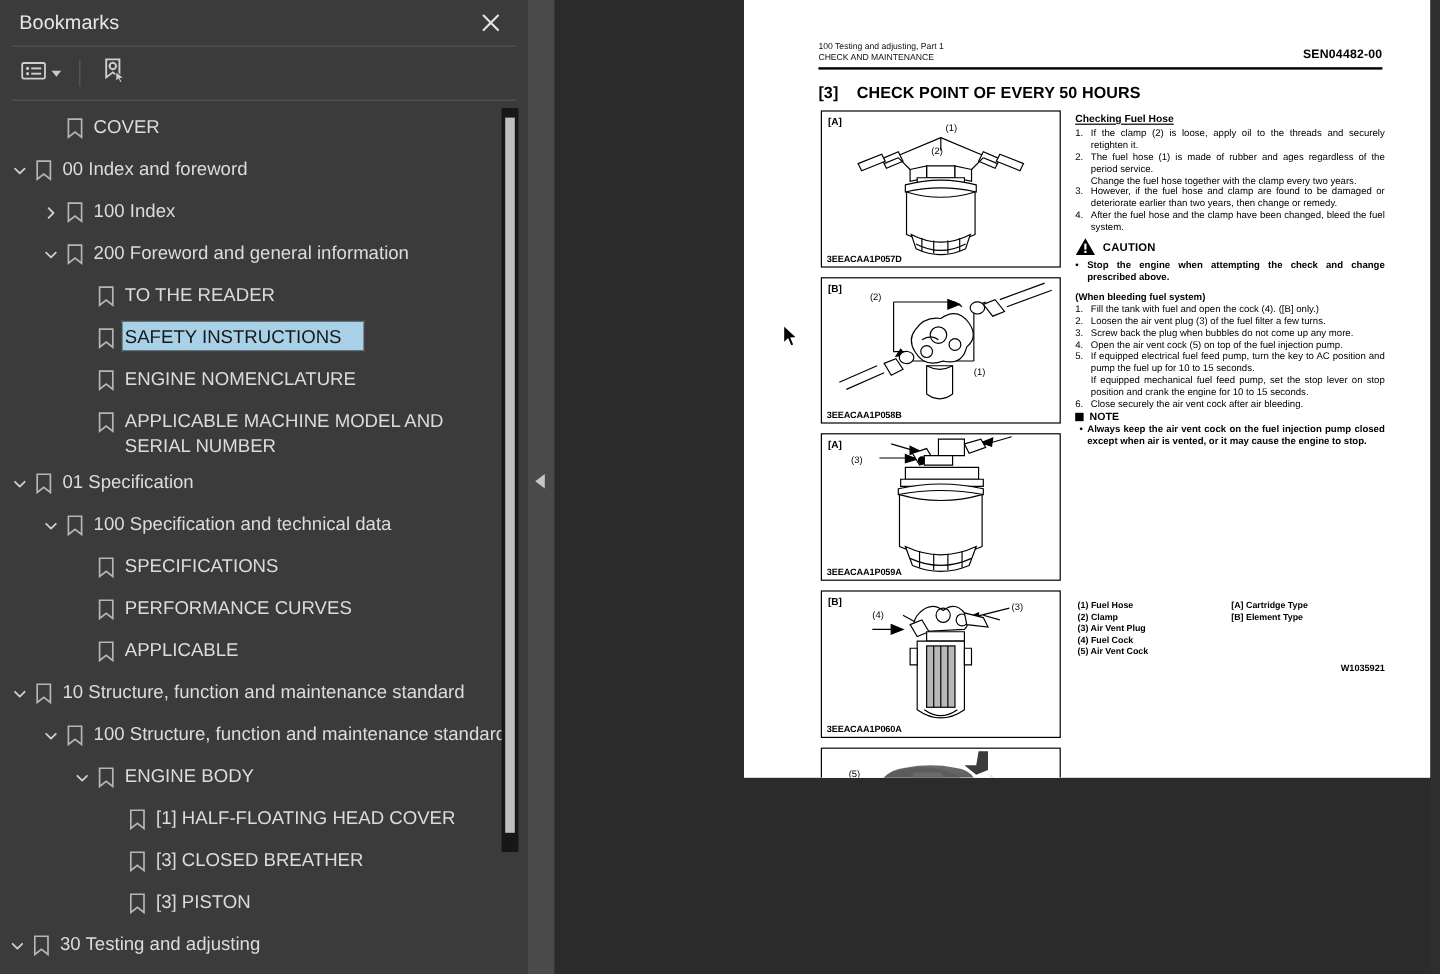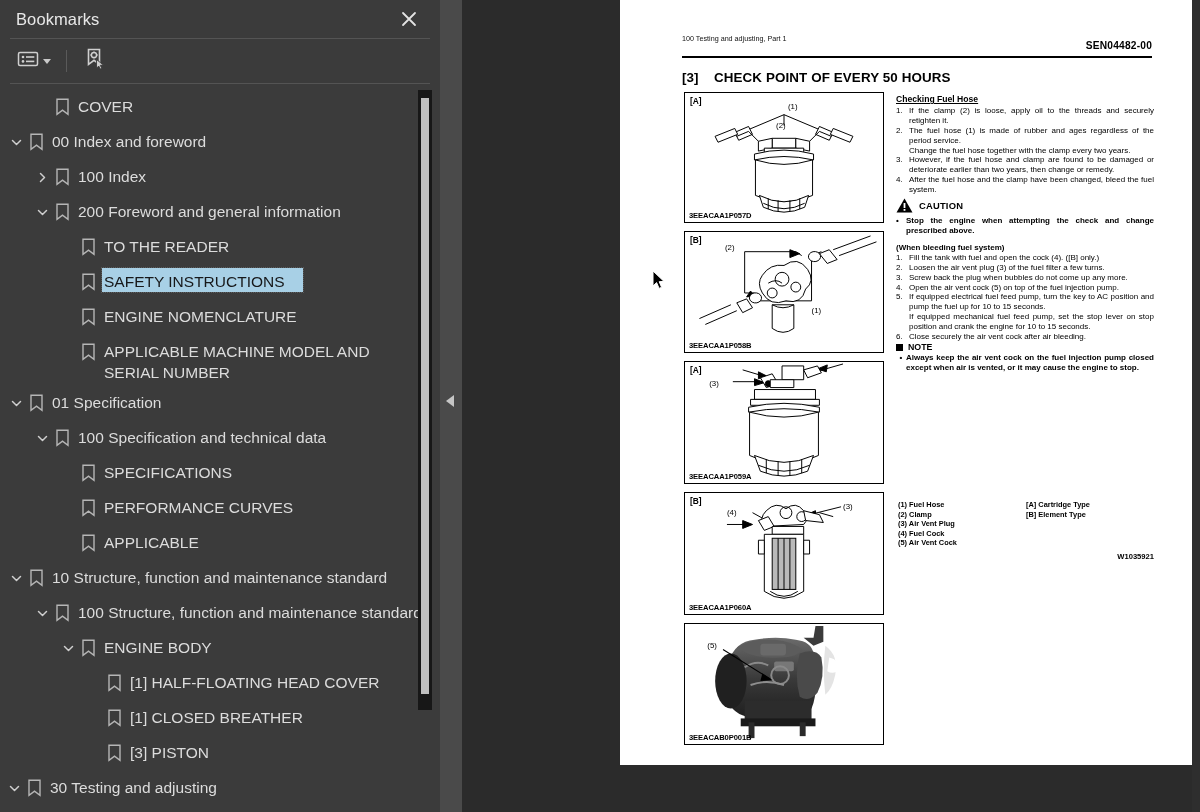--- a/index.html
+++ b/index.html
@@ -118,21 +118,21 @@
     width: 0; height: 0;
     border-top: 6px solid transparent;
     border-bottom: 6px solid transparent;
     border-right: 8px solid #c6c6c6;
     cursor: pointer;
   }
 
   
   .doc-area {
     position: absolute; left: 620px; top: 0;
-    width: 572px; height: 765px;
+    width: 572px; height: 648px;
     background: #ffffff;
     overflow: hidden;
   }
   .right-edge {
     position: absolute; left: 1192px; top: 0;
     width: 8px; height: 812px;
     background: #2e2e2e;
   }
   .page {
     position: absolute; left: 0; top: 0; width: 572px; height: 812px;
@@ -461,21 +461,21 @@
             </span>
             <span class="label">[1] HALF-FLOATING HEAD COVER</span>
           </div>
           <div class="tree-row" style="padding-left: 84px;">
             <span class="twisty"></span>
             <span class="bm-icon">
               <svg width="15" height="18" viewBox="0 0 15 18" aria-hidden="true">
                 <path d="M2 1.2 h11 v15.2 l-5.5 -4.3 l-5.5 4.3 z" fill="none" stroke="#b6b6b6" stroke-width="1.4"></path>
               </svg>
             </span>
-            <span class="label">[1] CLOSED BREATHER</span>
+            <span class="label">[3] CLOSED BREATHER</span>
           </div>
           <div class="tree-row" style="padding-left: 84px;">
             <span class="twisty"></span>
             <span class="bm-icon">
               <svg width="15" height="18" viewBox="0 0 15 18" aria-hidden="true">
                 <path d="M2 1.2 h11 v15.2 l-5.5 -4.3 l-5.5 4.3 z" fill="none" stroke="#b6b6b6" stroke-width="1.4"></path>
               </svg>
             </span>
             <span class="label">[3] PISTON</span>
           </div>
@@ -504,20 +504,21 @@
     <div class="gap-strip">
       <div class="collapse-arrow"></div>
     </div>
   </div>
 
   <div class="doc-area">
     <div class="page">
 
       <div class="pg-head">
         <div class="pg-head-left">100 Testing and adjusting, Part 1</div>
+        <div class="pg-head-left">CHECK AND MAINTENANCE</div>
         <div class="pg-head-right">SEN04482-00</div>
       </div>
       <div class="pg-rule"></div>
 
       <div class="pg-title">
         <span class="sec">[3]</span><span>CHECK POINT OF EVERY 50 HOURS</span>
       </div>
 
       <div class="figcol">
 

